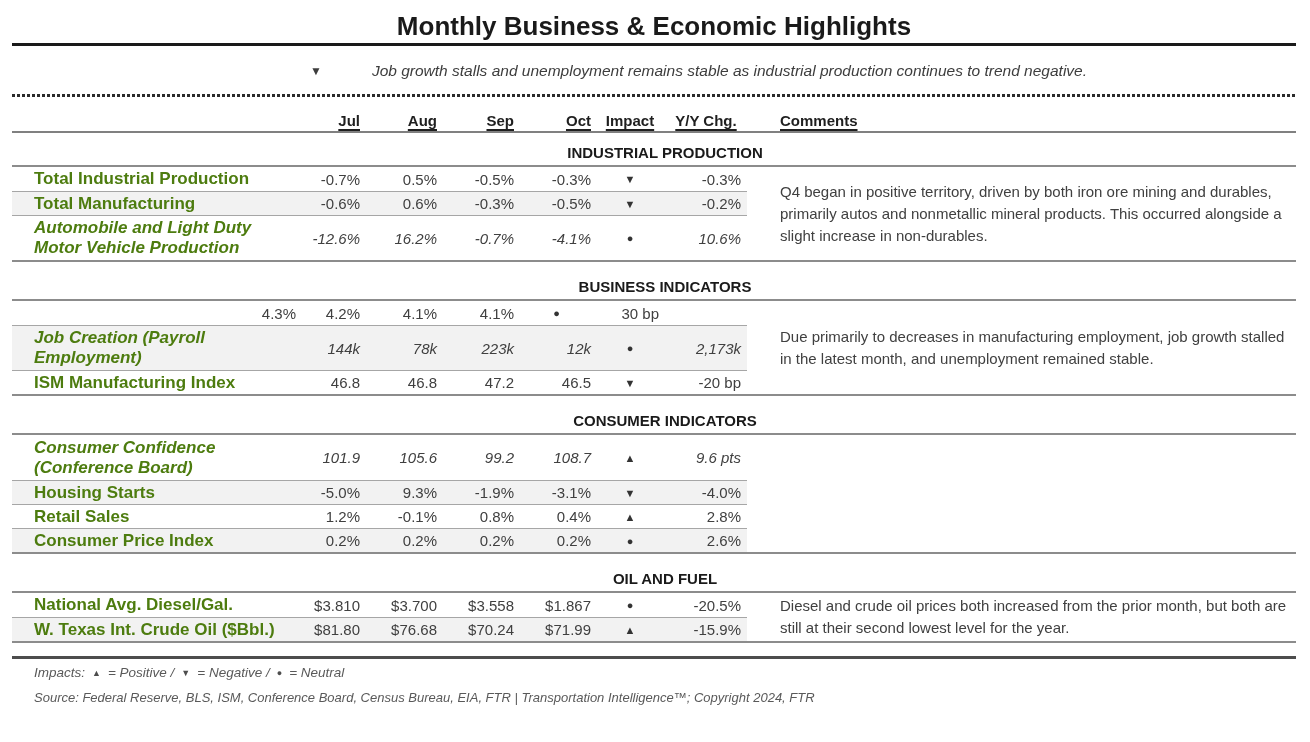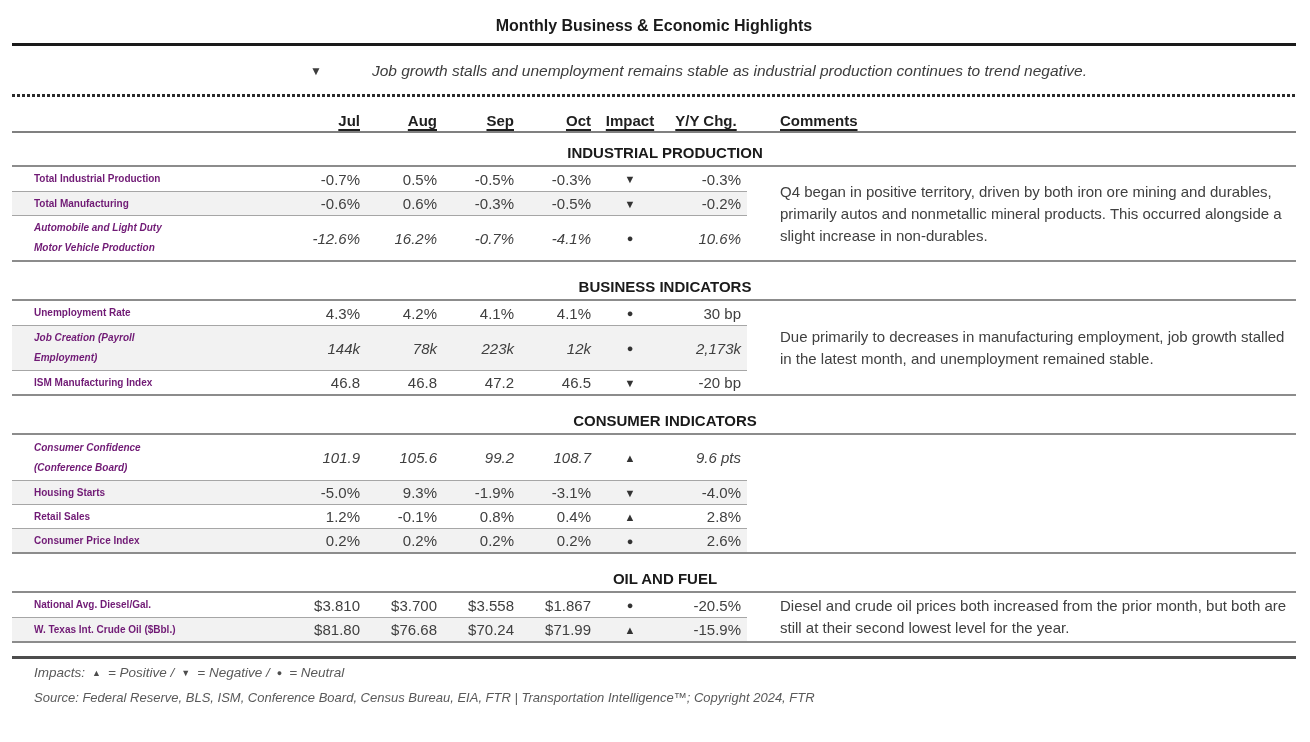--- a/index.html
+++ b/index.html
@@ -4,21 +4,21 @@
 <style>
   * { margin:0; padding:0; box-sizing:border-box; }
   html,body { background:#ffffff; }
   body {
     width:1310px; height:742px; overflow:hidden;
     font-family:"Liberation Sans", sans-serif;
     color:#404040;
   }
   .page { width:1310px; height:742px; padding:0 14px 0 12px; position:relative; }
 
-  .title { margin-top:12px; text-align:center; font-size:16px; line-height:28px;
+  .title { margin-top:12px; text-align:center; font-size:26px; line-height:28px;
            font-weight:700; color:#1a1a1a; }
   .title-rule { margin-top:3px; height:3px; background:#1a1a1a; }
 
   .env-label { display:block; margin:10px 0 2px 8px; font-size:16px; line-height:20px;
                font-style:italic; color:#4d4d4d; }
   .env-rule { display:flex; height:3px; }
   .env-rule-dark { width:366px; height:3px;
      background:repeating-linear-gradient(90deg,#3a3a3a 0 3px,transparent 3px 5px); }
   .env-rule-blue { flex:1; height:3px;
      background:repeating-linear-gradient(90deg,#2E3192 0 3px,transparent 3px 5px); }
@@ -45,21 +45,21 @@
   .section { margin-bottom:13px; }
   .section-title { font-weight:700; font-size:15px; color:#1a1a1a;
      padding:3px 0 4px 22px; border-bottom:2px solid #8c8c8c;text-align:center; }
   .section-body { display:flex; border-bottom:2px solid #8c8c8c; }
   .rows { width:735px; }
   .row { min-height:24px; align-items:center; }
   .row.tall { min-height:45px;font-style:italic; }
   .row.shaded { background:#f2f2f2; }
   .row:not(:first-child) { border-top:1px solid #a6a6a6; }
   .cell { font-size:15px; color:#404040; }
-  .cell.label { padding-left:22px; font-weight:700; color:#701a75; font-size:10px;
+  .cell.label { padding-left:22px; font-weight:700; color:#4d7c0f; font-size:17px;
      line-height:20px; white-space:pre-line; }
   .cell.num { text-align:right; padding-right:4px; }
   .cell.impact { text-align:center; font-size:11px; color:#333333; }
   .cell.yy { text-align:right; padding-right:6px; }
   .comment { flex:1; margin-left:33px; display:flex; align-items:center;
      font-size:15px; line-height:22px; color:#404040; padding-right:4px; }
 
   .footer-rule-dark { margin-top:10px; height:3px; background:#4d4d4d; }
   .legend { margin-top:5px; padding-left:22px; font-size:13.5px; font-style:italic;
      color:#595959; line-height:18px; display:flex; align-items:center; gap:7px; }
@@ -130,21 +130,20 @@
             </div>
           </div>
           <div class="comment">Q4 began in positive territory, driven by both iron ore mining and durables, primarily autos and nonmetallic mineral products. This occurred alongside a slight increase in non-durables.</div>
         </div>
       </div>
       <div class="section">
         <div class="section-title">BUSINESS INDICATORS</div>
         <div class="section-body">
           <div class="rows">
             <div class="row grid-cols">
-              <div class="cell label">Unemployment Rate</div>
               <div class="cell num">4.3%</div>
               <div class="cell num">4.2%</div>
               <div class="cell num">4.1%</div>
               <div class="cell num">4.1%</div>
               <div class="cell impact">●</div>
               <div class="cell yy">30 bp</div>
             </div>
             <div class="row grid-cols shaded tall">
               <div class="cell label">Job Creation (Payroll
 Employment)</div>

